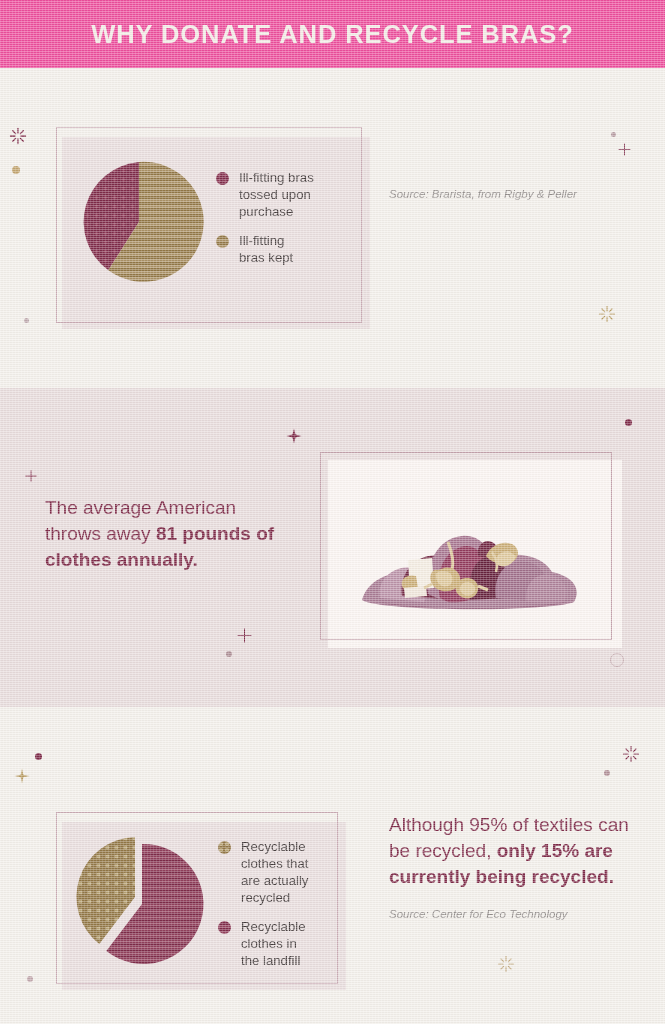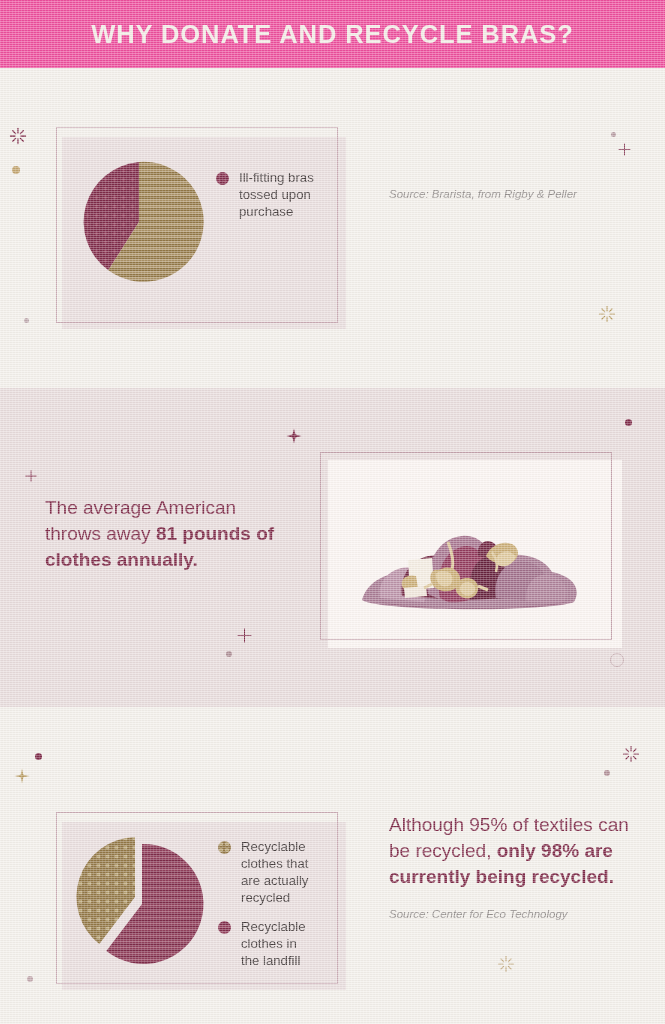--- a/index.html
+++ b/index.html
@@ -180,21 +180,21 @@
         <rect width="9" height="9" fill="#8f7340"></rect>
         <circle cx="4.5" cy="4.5" r="1.9" fill="#b5a070"></circle>
       </pattern>
       <pattern id="pat-maroon-stripe" width="6" height="6" patternUnits="userSpaceOnUse">
         <rect width="6" height="6" fill="#7a2342"></rect>
         <rect width="6" height="3" fill="#8e3a57"></rect>
       </pattern>
     </defs>
   </svg>
 
-  <div class="card" style="left:56px; top:127px; width:282px; height:196px;">
+  <div class="card" style="left:56px; top:127px; width:282px; height:196px;padding-left:24px;">
     <div class="tint"></div>
     <div class="outline"></div>
     <div class="inner">
 
       <div class="pie-wrap" style="left:18px; top:30px;">
         <svg width="130" height="130" viewBox="0 0 130 130">
 
           <path d="M 65 65 L 65 5 A 60 60 0 0 0 34.3 113.3 Z" fill="url(#pat-maroon-dot)"></path>
 
           <path d="M 65 65 L 34.3 113.3 A 60 60 0 1 0 65 5 Z" fill="url(#pat-gold-stripe)"></path>
@@ -202,20 +202,25 @@
       </div>
 
       <div class="legend" style="left:160px; top:42px; width:118px;">
         <div class="legend-row">
           <span class="legend-marker" style="background:url(#x) #7a2342;
                 background-image:radial-gradient(circle at 50% 50%, #8c3553 1.8px, transparent 2px);
                 background-size:6px 6px; background-color:#7a2342;"></span>
           <span class="legend-label">Ill-fitting bras
 tossed upon
 purchase</span>
+        </div>
+        <div class="legend-row">
+          <span class="legend-marker" style="background-image:repeating-linear-gradient(0deg,#a98f62 0px,#a98f62 3px,#8f7340 3px,#8f7340 6px);"></span>
+          <span class="legend-label">Ill-fitting
+bras kept</span>
         </div>
       </div>
 
     </div>
   </div>
 
   <div class="stat" style="left:389px; top:170px; width:250px;">
     <p class="stat-source">Source: Brarista, from Rigby &amp; Peller</p>
   </div>
 
@@ -378,21 +383,21 @@
 clothes in
 the landfill</span>
         </div>
       </div>
 
     </div>
   </div>
 
   <div class="stat" style="left:389px; top:812px; width:250px;">
     <p class="stat-text">
-      <span>Although 95% of textiles can be recycled, </span><b>only 98% are currently being recycled.</b>
+      <span>Although 95% of textiles can be recycled, </span><b>only 15% are currently being recycled.</b>
     </p>
     <p class="stat-source">Source: Center for Eco Technology</p>
   </div>
 
   <div class="dot" style="left:35px; top:753px; width:7px; height:7px; background:#7a2342;"></div>
   <div class="deco" style="left:14px; top:768px;">
     <svg width="16" height="16" viewBox="0 0 16 16">
       <path d="M8 0.5 L9.3 6.7 L15.5 8 L9.3 9.3 L8 15.5 L6.7 9.3 L0.5 8 L6.7 6.7 Z" fill="#b79a5e"></path>
     </svg>
   </div>

